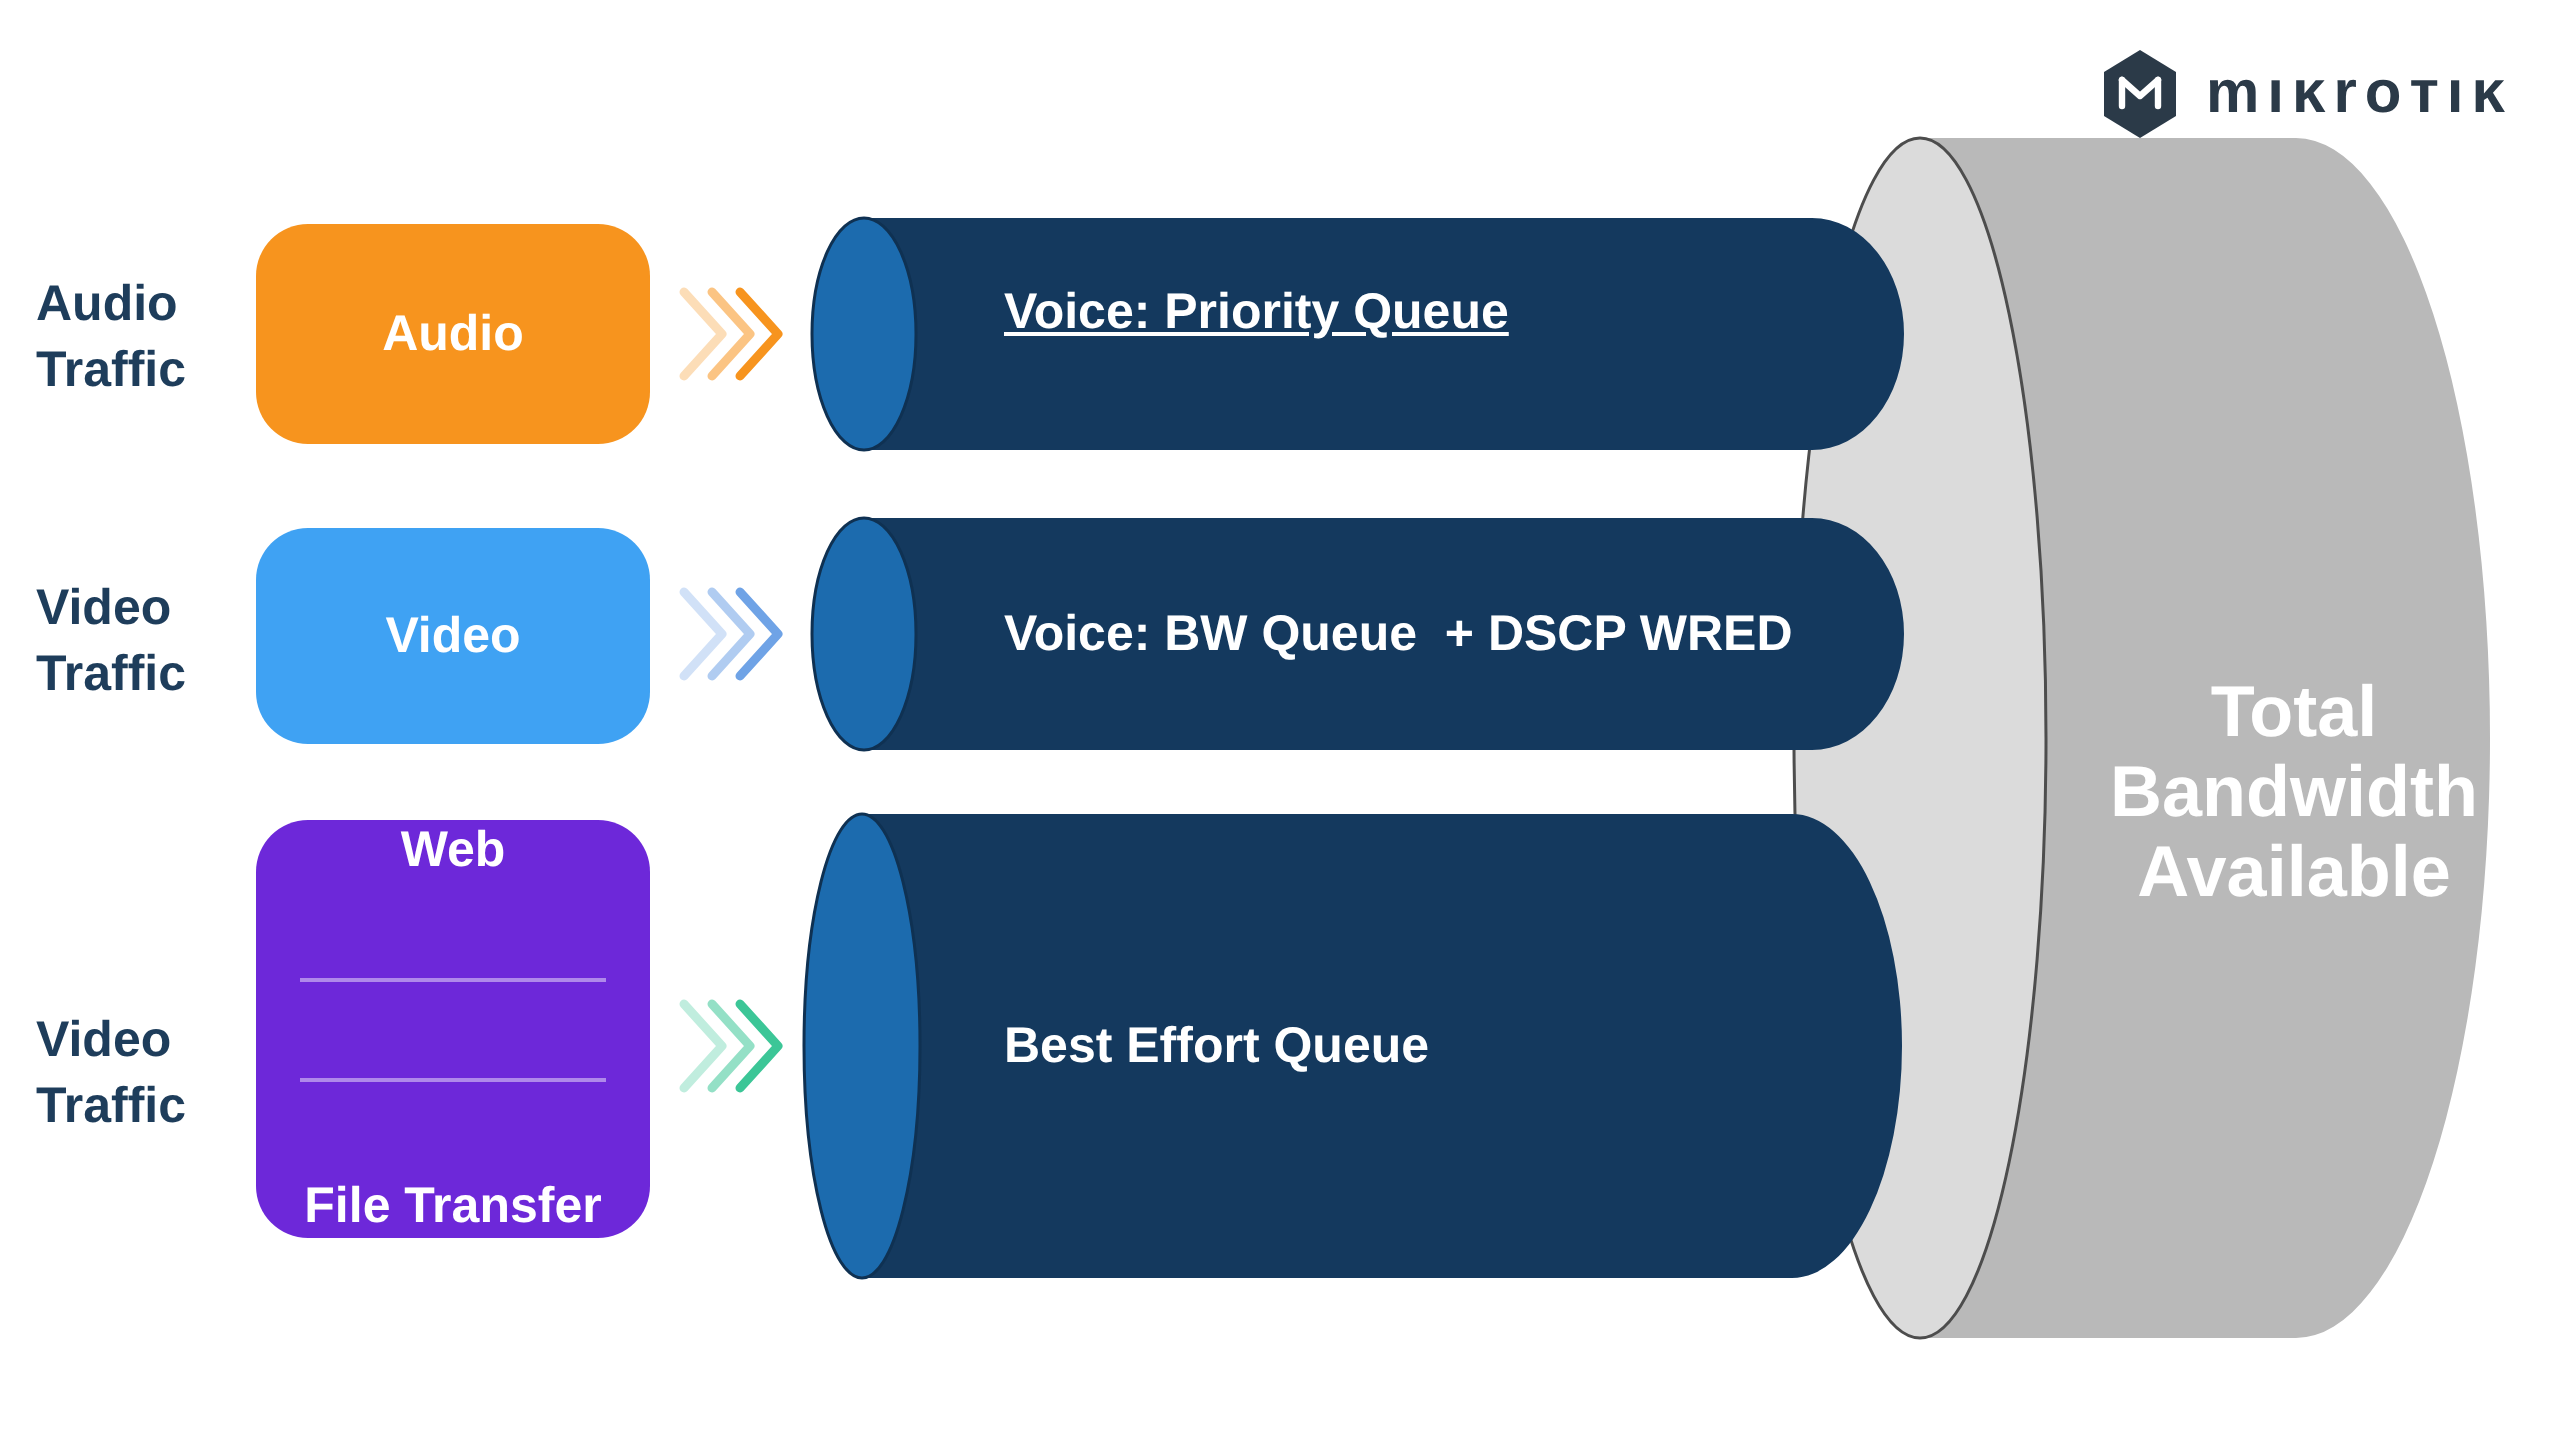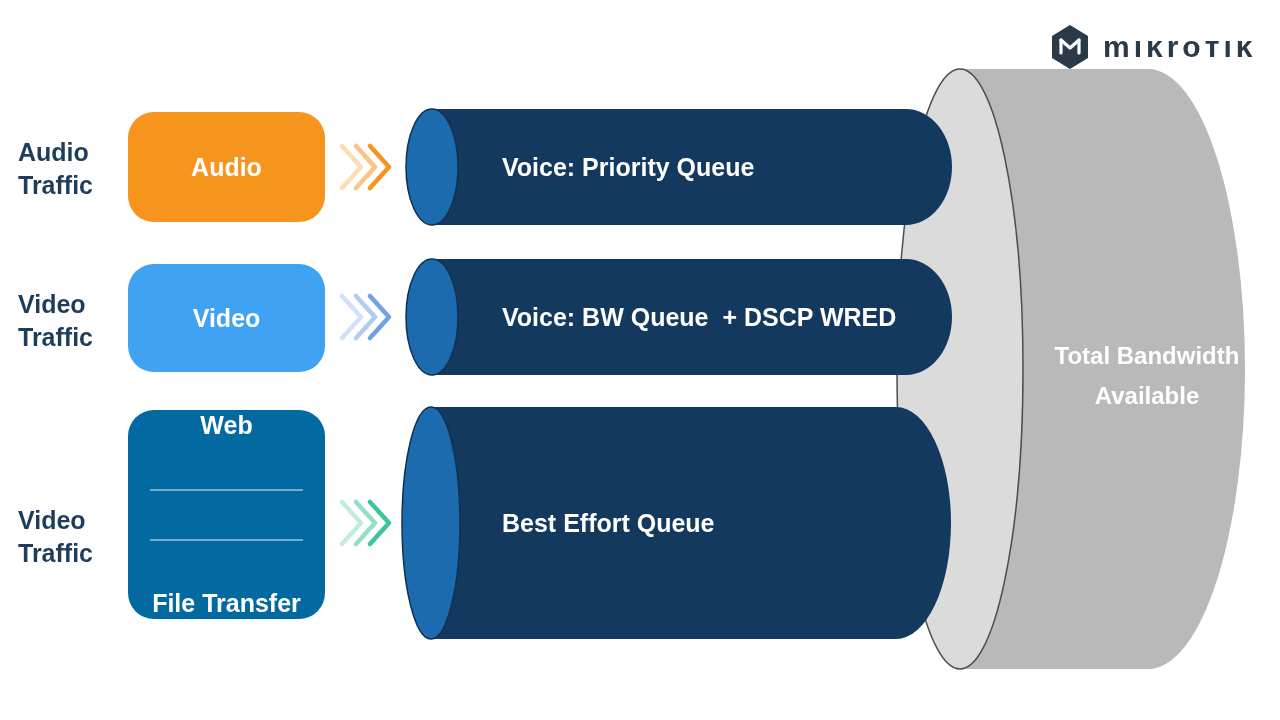--- a/index.html
+++ b/index.html
@@ -64,21 +64,21 @@
   .queue-label {
     color: #ffffff;
     font-size: 25px;
     font-weight: 700;
     line-height: 32px;
     white-space: pre;
   }
 
   .bandwidth-label {
     color: #ffffff;
-    font-size: 24px;
+    font-size: 36px;
     font-weight: 700;
     line-height: 40px;
     text-align: center;
     white-space: pre-line;
   }
 
   .logo {
     position: absolute;
     top: 11px;
     left: 1048px;
@@ -142,21 +142,21 @@
 Traffic</div>
 
   <div class="abs source-box" style="left: 128px; top: 100px; height: 110px; background: rgb(247, 148, 30);">
     <div class="cell">Audio</div>
   </div>
 
   <div class="abs source-box" style="left: 128px; top: 252px; height: 108px; background: rgb(63, 162, 243);">
     <div class="cell">Video</div>
   </div>
 
-  <div class="abs source-box" style="left: 128px; top: 398px; height: 209px; background: #0369a1; gap: 48px;">
+  <div class="abs source-box" style="left: 128px; top: 398px; height: 209px; background: #6d28d9; gap: 48px;">
     <div class="cell">Web</div>
     <div class="divider"></div>
     <div class="divider"></div>
     <div class="cell">File Transfer</div>
   </div>
 
   <svg class="chevrons" style="left:338px; top:131px;" width="60" height="48" viewBox="0 0 60 48">
     <g stroke="#F7941E">
       <polyline class="chev-1" points="4,3 23,24 4,45"></polyline>
       <polyline class="chev-2" points="18,3 37,24 18,45"></polyline>
@@ -171,20 +171,20 @@
     </g>
   </svg>
   <svg class="chevrons" style="left:338px; top:487px;" width="60" height="48" viewBox="0 0 60 48">
     <g stroke="#3CC697">
       <polyline class="chev-1" points="4,3 23,24 4,45"></polyline>
       <polyline class="chev-2" points="18,3 37,24 18,45"></polyline>
       <polyline class="chev-3" points="32,3 51,24 32,45"></polyline>
     </g>
   </svg>
 
-  <div class="abs queue-label" style="left:502px; top:139px;">Voice: Priority Queue</div>
+  <div class="abs queue-label" style="left:502px; top:128px;text-decoration:underline;">Voice: Priority Queue</div>
   <div class="abs queue-label" style="left:502px; top:495px;">Best Effort Queue</div>
   <div class="abs queue-label" style="left:502px; top:289px;">Voice: BW Queue  + DSCP WRED</div>
 
   <div class="abs bandwidth-label" style="left:1020px; top:324px; width:254px;">Total Bandwidth
 Available</div>
 
 </div>
 
 </body></html>

